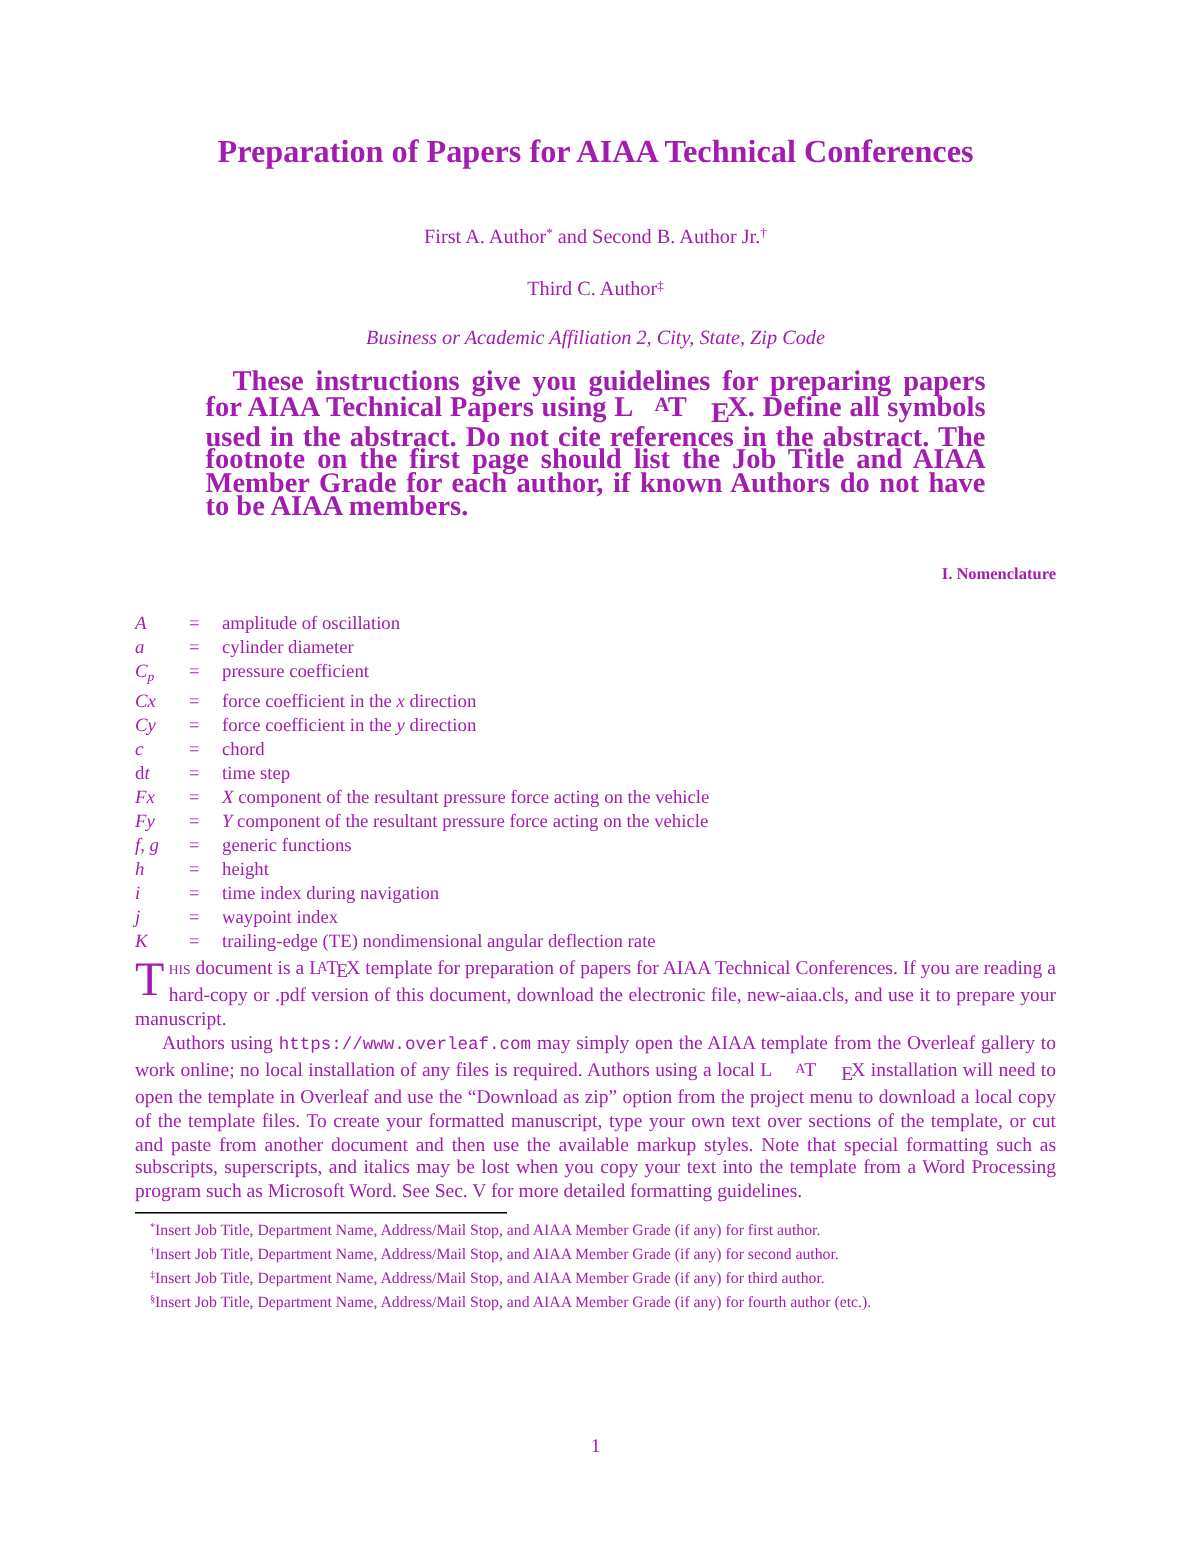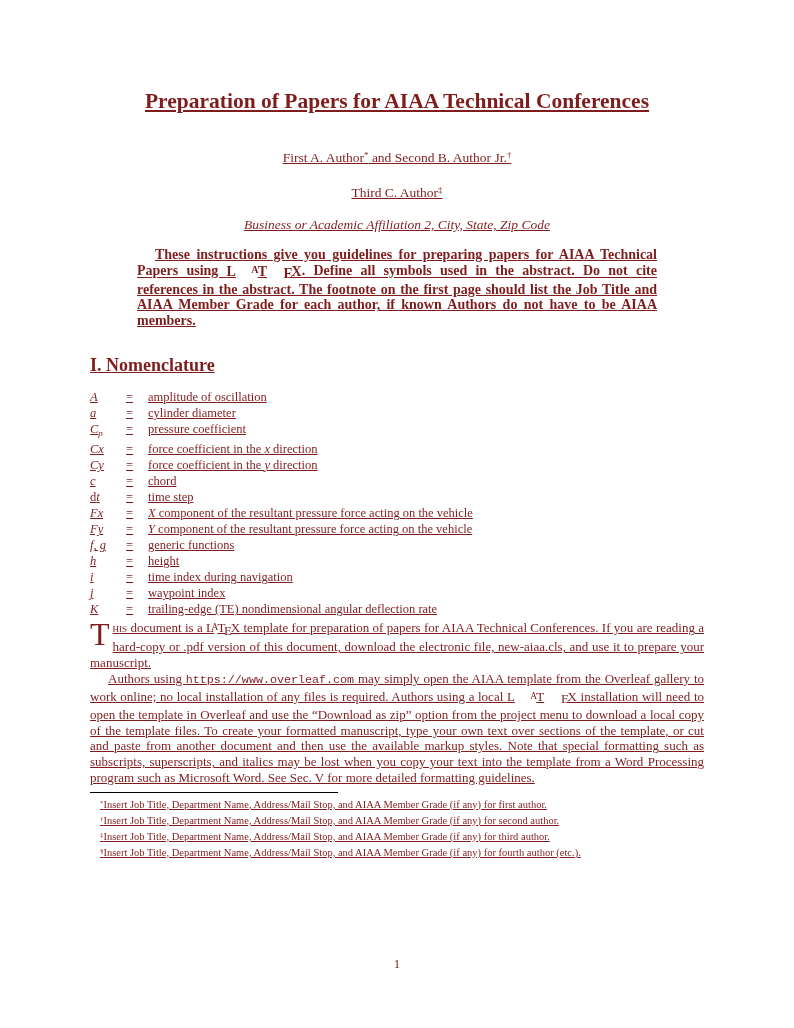--- a/index.html
+++ b/index.html
@@ -1,46 +1,45 @@
 <!DOCTYPE html>
 <html><head>
 <meta charset="utf-8">
 <style>
   html,body { margin:0; padding:0; background:#ffffff; }
   .page {
     position:relative;
     width:794px; height:1028px;
     margin:0 auto;
     background:#ffffff;
-    color:#7f1d1d;
+    color:#a21caf;
     font-family:"Liberation Serif", serif;
     box-sizing:border-box;
     padding:0 90px;
     overflow:hidden;
-    text-decoration:underline;
   }
   .paper-title {
     margin:88px 0 0 0;
     font-size:21.5px; line-height:27px;
     font-weight:bold; text-align:center;
   }
   .authors { text-align:center; }
   .author-block { margin-top:15px; }
   .authors .author-block:first-child { margin-top:32px; }
   .author-name { font-size:13.5px; line-height:17px;margin-top:16px; }
   .author-affil { font-size:13.5px; line-height:17px; font-style:italic; }
   .abstract {
     margin:14px 47px 0 47px;
-    font-weight:bold; font-size:14px; line-height:15.5px;
+    font-weight:bold; font-size:19px; line-height:15.5px;
     text-align:justify; text-indent:18px;
   }
   .section-heading {
     margin:28px 0 0 0;
-    font-size:18px; line-height:19px;
-    font-weight:bold; text-align:left;
+    font-size:11px; line-height:19px;
+    font-weight:bold; text-align:right;
   }
   .section-heading.intro { margin-top:30px; }
   .nomenclature { margin-top:14px; font-size:12.5px; }
   .nom-row {
     display:grid; grid-template-columns:36px 22px 1fr;
     line-height:16px;
   }
   .nom-symbol { font-style:normal; }
   .nom-eq { text-align:left; }
   .para {

